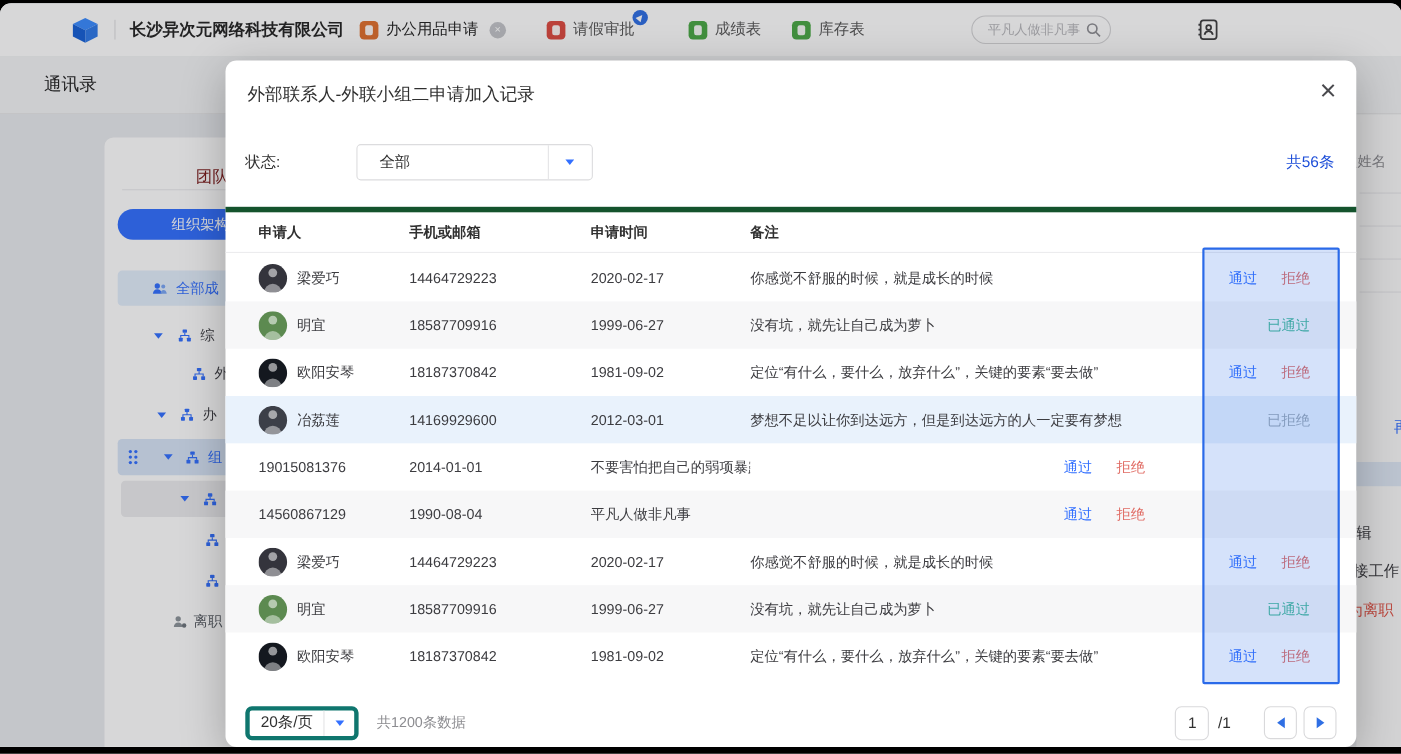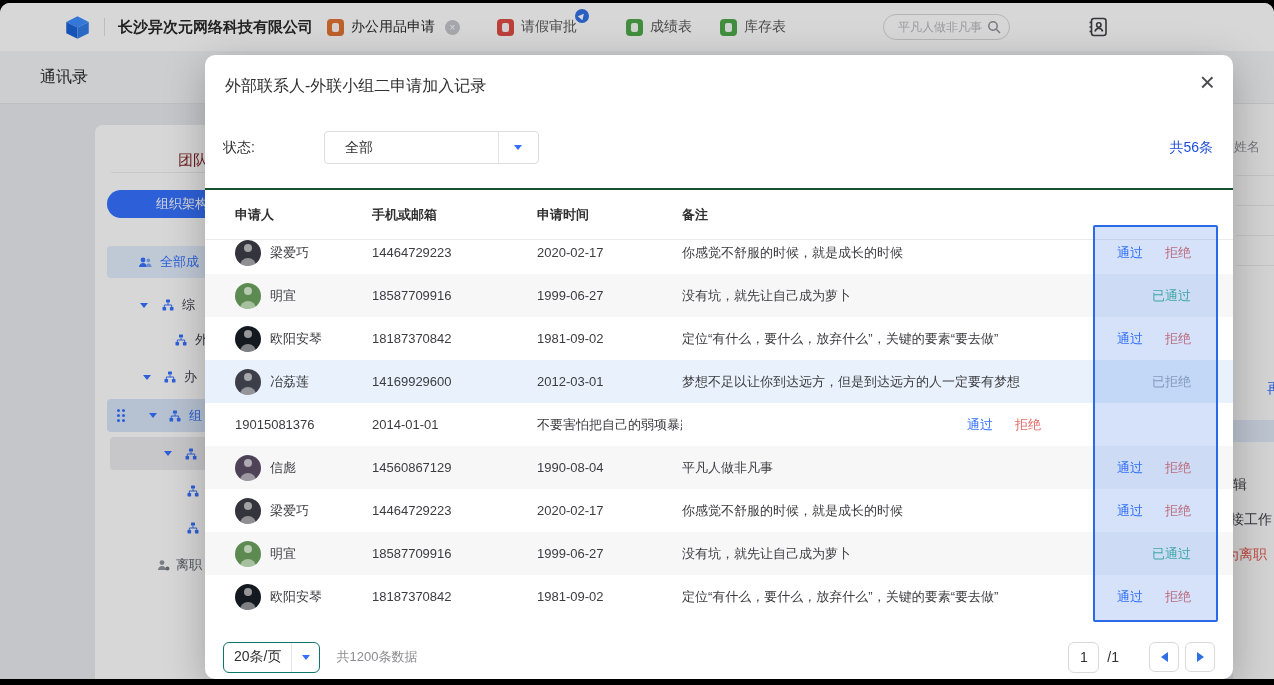--- a/index.html
+++ b/index.html
@@ -69,21 +69,21 @@
   .filter .flabel { font-size:14px; color:#303030; }
   .select { width:215px; height:33px; border:1px solid #dcdcde; border-radius:4px; margin-left:35px;
     display:flex; align-items:center; background:#fff; }
   .select .val { font-size:14px; color:#303030; padding-left:20px; flex:1; }
   .select .arrowseg { width:40px; height:100%; border-left:1px solid #e4e4e6; display:flex;
     align-items:center; justify-content:center; }
   .m-total { position:absolute; right:20px; top:84px; font-size:14px; color:#1d4ed8; }
 
   .tgrid { display:grid; grid-template-columns:137px 165px 145px 1fr 150px; align-items:center;
     padding:0 18px 0 30px; }
-  .thead { position:absolute; left:0; right:0; top:133px; height:52px; border-top:2px solid #14532d;
+  .thead { position:absolute; left:0; right:0; top:133px; height:42px; border-top:5px solid #14532d;
     border-bottom:1px solid #ececee; }
   .thead span { font-size:13px; font-weight:bold; color:#303030; }
   .tbody { position:absolute; left:0; right:0; top:176px; }
   .trow { height:43px; }
   .trow.zebra { background:#f7f7f8; }
   .trow.tint { background:#e9f2fc; }
   .cell { font-size:13px; color:#3c3c40; white-space:nowrap; overflow:hidden; }
   .c-applicant { display:flex; align-items:center; gap:9px; }
   .avatar { width:26px; height:26px; border-radius:50%; position:relative; overflow:hidden; flex:0 0 auto; }
   .avatar::before { content:""; position:absolute; top:4px; left:9px; width:8px; height:8px;
@@ -94,21 +94,21 @@
   .link { font-size:13px; }
   .link.approve { color:#3370ff; }
   .link.reject { color:#e06b63; }
   .status { font-size:13px; }
   .status.approved { color:#43b796; }
   .status.rejected { color:#9aa7b4; }
   .hlbox { position:absolute; left:888px; top:170px; width:125px; height:397px; border:2px solid #2a6ae9;
     border-radius:2px; background:rgba(47,111,228,0.20); pointer-events:none; }
 
   .m-footer { position:absolute; left:18px; right:18px; top:586px; height:32px; display:flex; align-items:center; }
-  .pagesize { height:31px; border:1px solid #0f766e; border-radius:6px; display:flex; align-items:center; background:#fff;justify-content:flex-end; }
+  .pagesize { height:31px; border:4px solid #0f766e; border-radius:6px; display:flex; align-items:center; background:#fff;justify-content:flex-end; }
   .pagesize .psv { font-size:14px; color:#303030; padding:0 10px; }
   .pagesize .psarrow { width:28px; height:100%; border-left:1px solid #e4e4e6; display:flex;
     align-items:center; justify-content:center; }
   .totaldata { font-size:13px; color:#8c8c90; margin-left:16px; }
   .pager { margin-left:auto; display:flex; align-items:center; }
   .pageinput { width:31px; height:31px; border:1px solid #d9d9db; border-radius:6px; display:flex;
     align-items:center; justify-content:center; font-size:14px; color:#303030; background:#fff; }
   .pagetotal { font-size:14px; color:#303030; margin:0 24px 0 8px; }
   .pgbtn { width:30px; height:30px; border:1px solid #d9d9db; border-radius:6px; display:flex;
     align-items:center; justify-content:center; background:#fff; margin-left:6px; }
@@ -374,24 +374,20 @@
     <div class="cell">19015081376</div>
     <div class="cell">2014-01-01</div>
     <div class="cell">不要害怕把自己的弱项暴露给他人</div>
     <div class="cell actions">
       <span class="link approve">通过</span>
       <span class="link reject">拒绝</span>
 
     </div>
   </div>
         <div class="trow tgrid zebra">
-    <div class="cell c-applicant">
-      <span class="avatar" style="background: rgb(78, 66, 87);"></span>
-      <span>信彪</span>
-    </div>
     <div class="cell">14560867129</div>
     <div class="cell">1990-08-04</div>
     <div class="cell">平凡人做非凡事</div>
     <div class="cell actions">
       <span class="link approve">通过</span>
       <span class="link reject">拒绝</span>
 
     </div>
   </div>
         <div class="trow tgrid">

